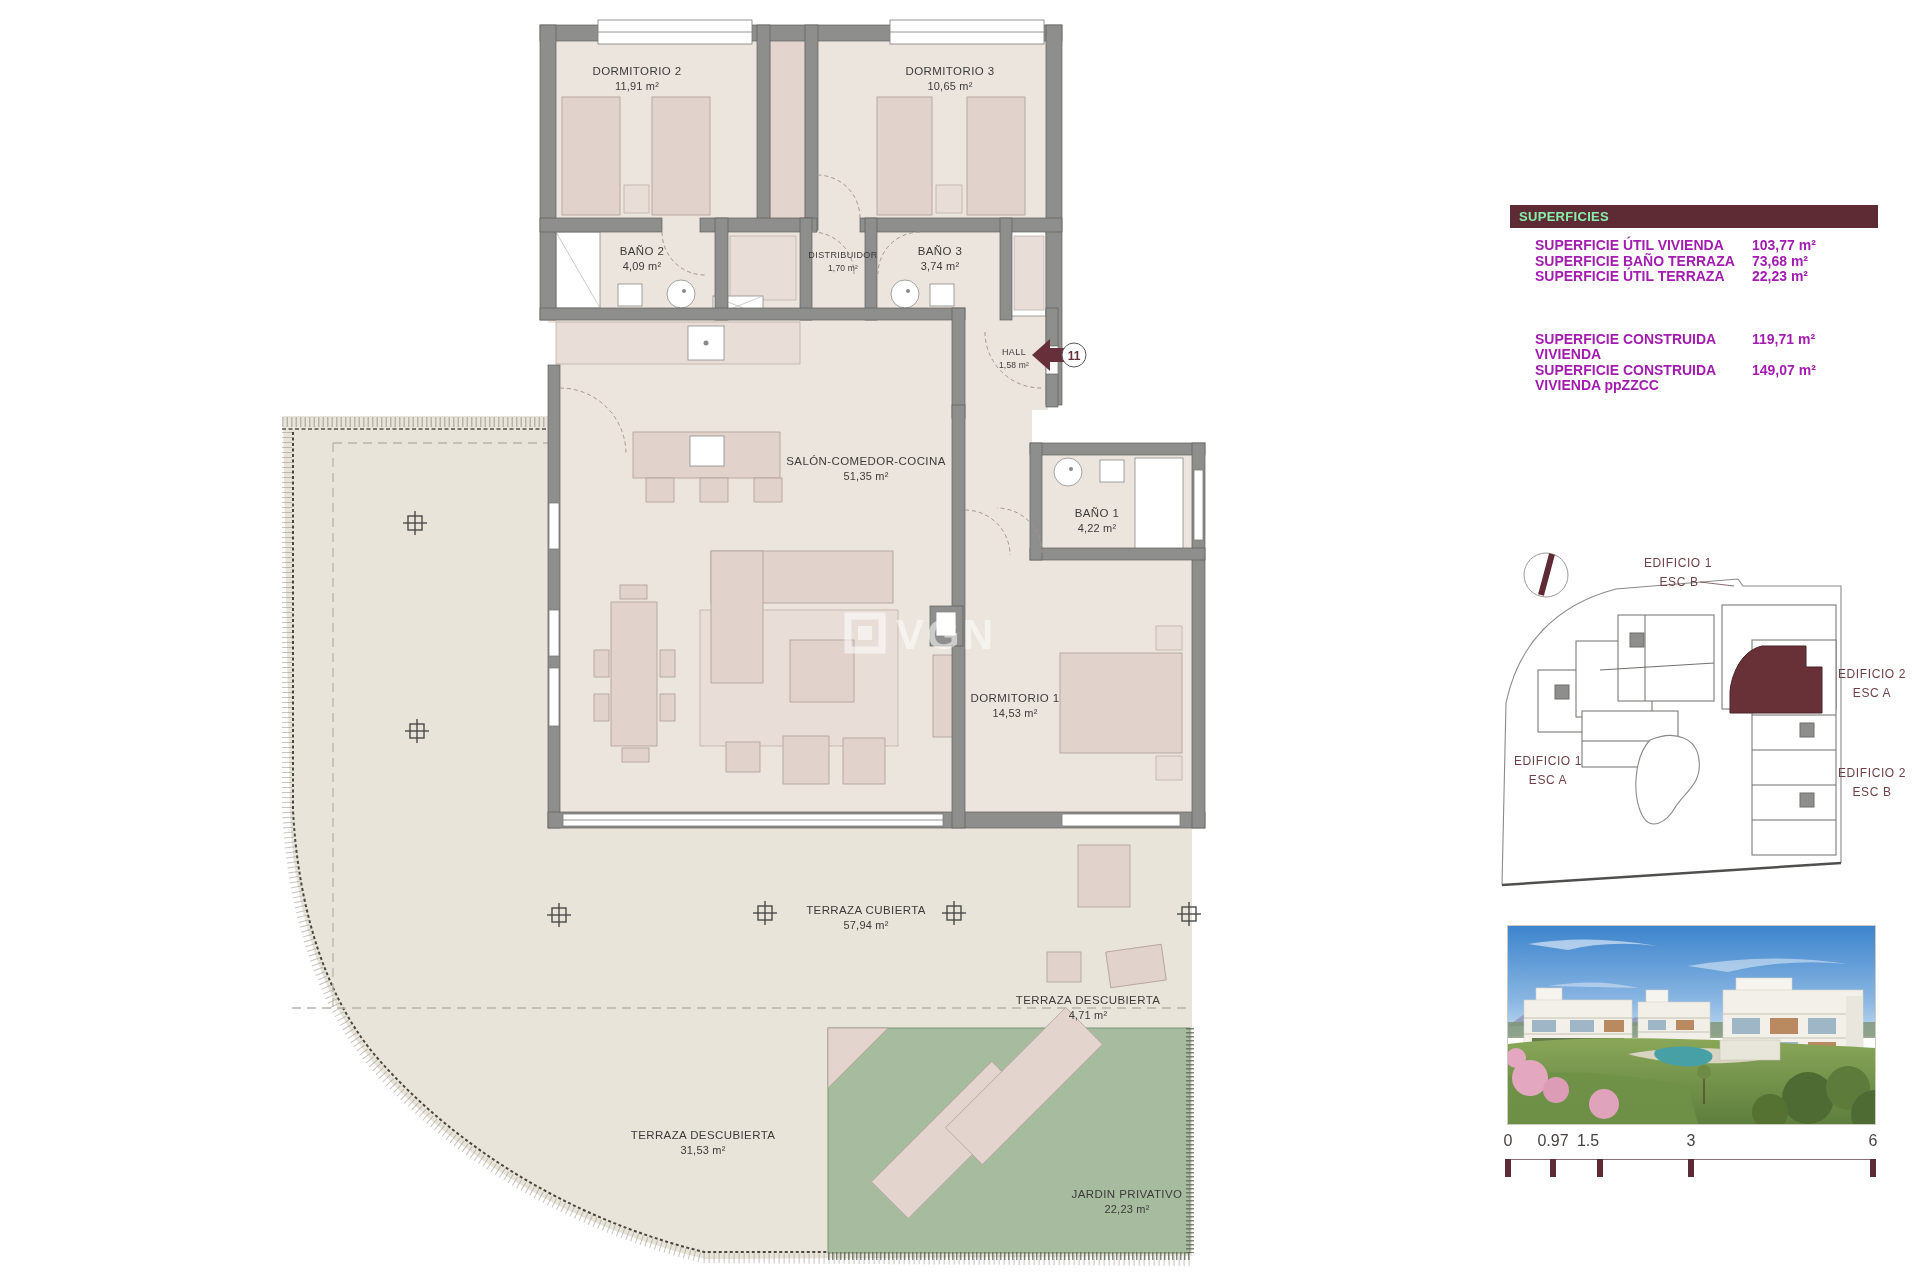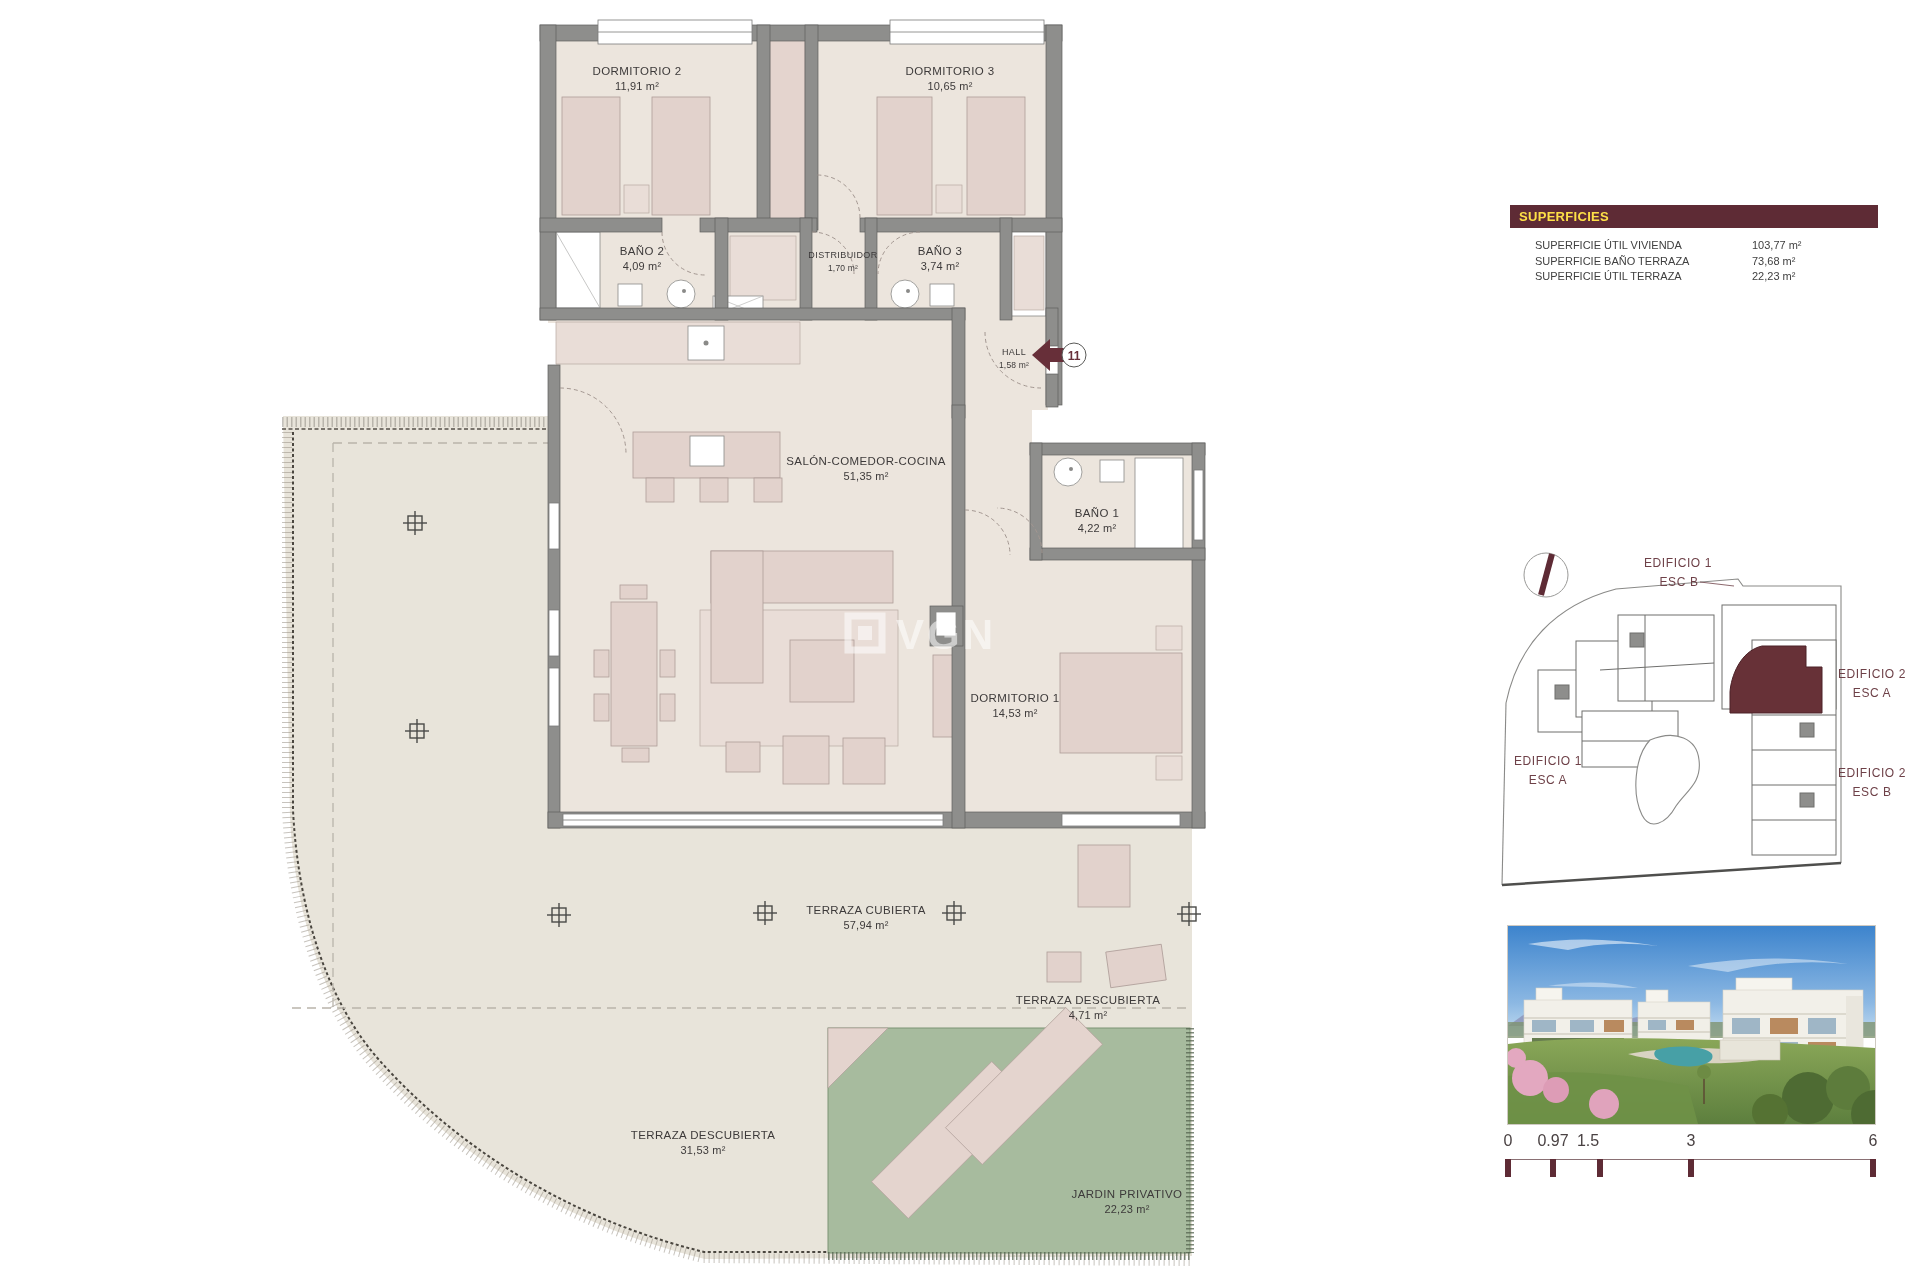--- a/index.html
+++ b/index.html
@@ -17,25 +17,25 @@
   .floor{fill:#ece5dd;}
   .furn{fill:#e2d2cc;stroke:#ae9d98;stroke-width:.8;}
   .furn-light{fill:#e9ddd7;stroke:#b8a8a2;stroke-width:.7;}
   .fix{fill:#ffffff;stroke:#8a8a88;stroke-width:.8;}
   .win{fill:#ffffff;stroke:#7c7c7a;stroke-width:.8;}
   .arc{fill:none;stroke:#a39791;stroke-width:1;stroke-dasharray:4 3;}
   .dashline{fill:none;stroke:#b9b4ab;stroke-width:1.3;stroke-dasharray:9 6;}
 
   
   #superficies{position:absolute;left:1510px;top:205px;width:368px;}
-  #sup-header{background:#5e2b35;color:#fde047;font-weight:bold;font-size:13px;
+  #sup-header{background:#5e2b35;color:#86efac;font-weight:bold;font-size:13px;
               letter-spacing:.3px;height:23px;line-height:23px;padding-left:9px;box-sizing:border-box;}
   .sup-rows{margin-top:10px;padding-left:25px;padding-right:46px;}
   .sup-rows.second{margin-top:47px;}
-  .sup-row{display:flex;font-size:11px;line-height:15.5px;color:#404040;}
+  .sup-row{display:flex;font-size:14px;line-height:15.5px;color:#a21caf;font-weight:bold;}
   .sup-row .lbl{flex:1;}
   .sup-row .val{min-width:80px;}
 
   
   #siteplan{position:absolute;left:1500px;top:545px;}
   .site-label{font-size:12px;fill:#6e4148;letter-spacing:.6px;text-anchor:middle;}
 
   
   #photo{position:absolute;left:1508px;top:926px;width:367px;height:198px;outline:1px solid #cfcac2;}
 
@@ -289,20 +289,30 @@
     </div>
     <div class="sup-row">
       <span class="lbl">SUPERFICIE BAÑO TERRAZA</span>
       <span class="val">73,68 m²</span>
     </div>
     <div class="sup-row">
       <span class="lbl">SUPERFICIE ÚTIL TERRAZA</span>
       <span class="val">22,23 m²</span>
     </div>
   </div>
+  <div class="sup-rows second">
+    <div class="sup-row">
+      <span class="lbl">SUPERFICIE CONSTRUIDA VIVIENDA</span>
+      <span class="val">119,71 m²</span>
+    </div>
+    <div class="sup-row">
+      <span class="lbl">SUPERFICIE CONSTRUIDA VIVIENDA ppZZCC</span>
+      <span class="val">149,07 m²</span>
+    </div>
+  </div>
 </div>
 
 <svg id="siteplan" width="420" height="410" viewBox="0 0 420 410">
 
   <g>
     <circle cx="46" cy="30" r="22" fill="none" stroke="#9a9a98" stroke-width="1"></circle>
     <path d="M52,9 L41,50" stroke="#5e2b35" stroke-width="6"></path>
   </g>
 
   <g fill="none" stroke="#8a8a88" stroke-width="1.1">

